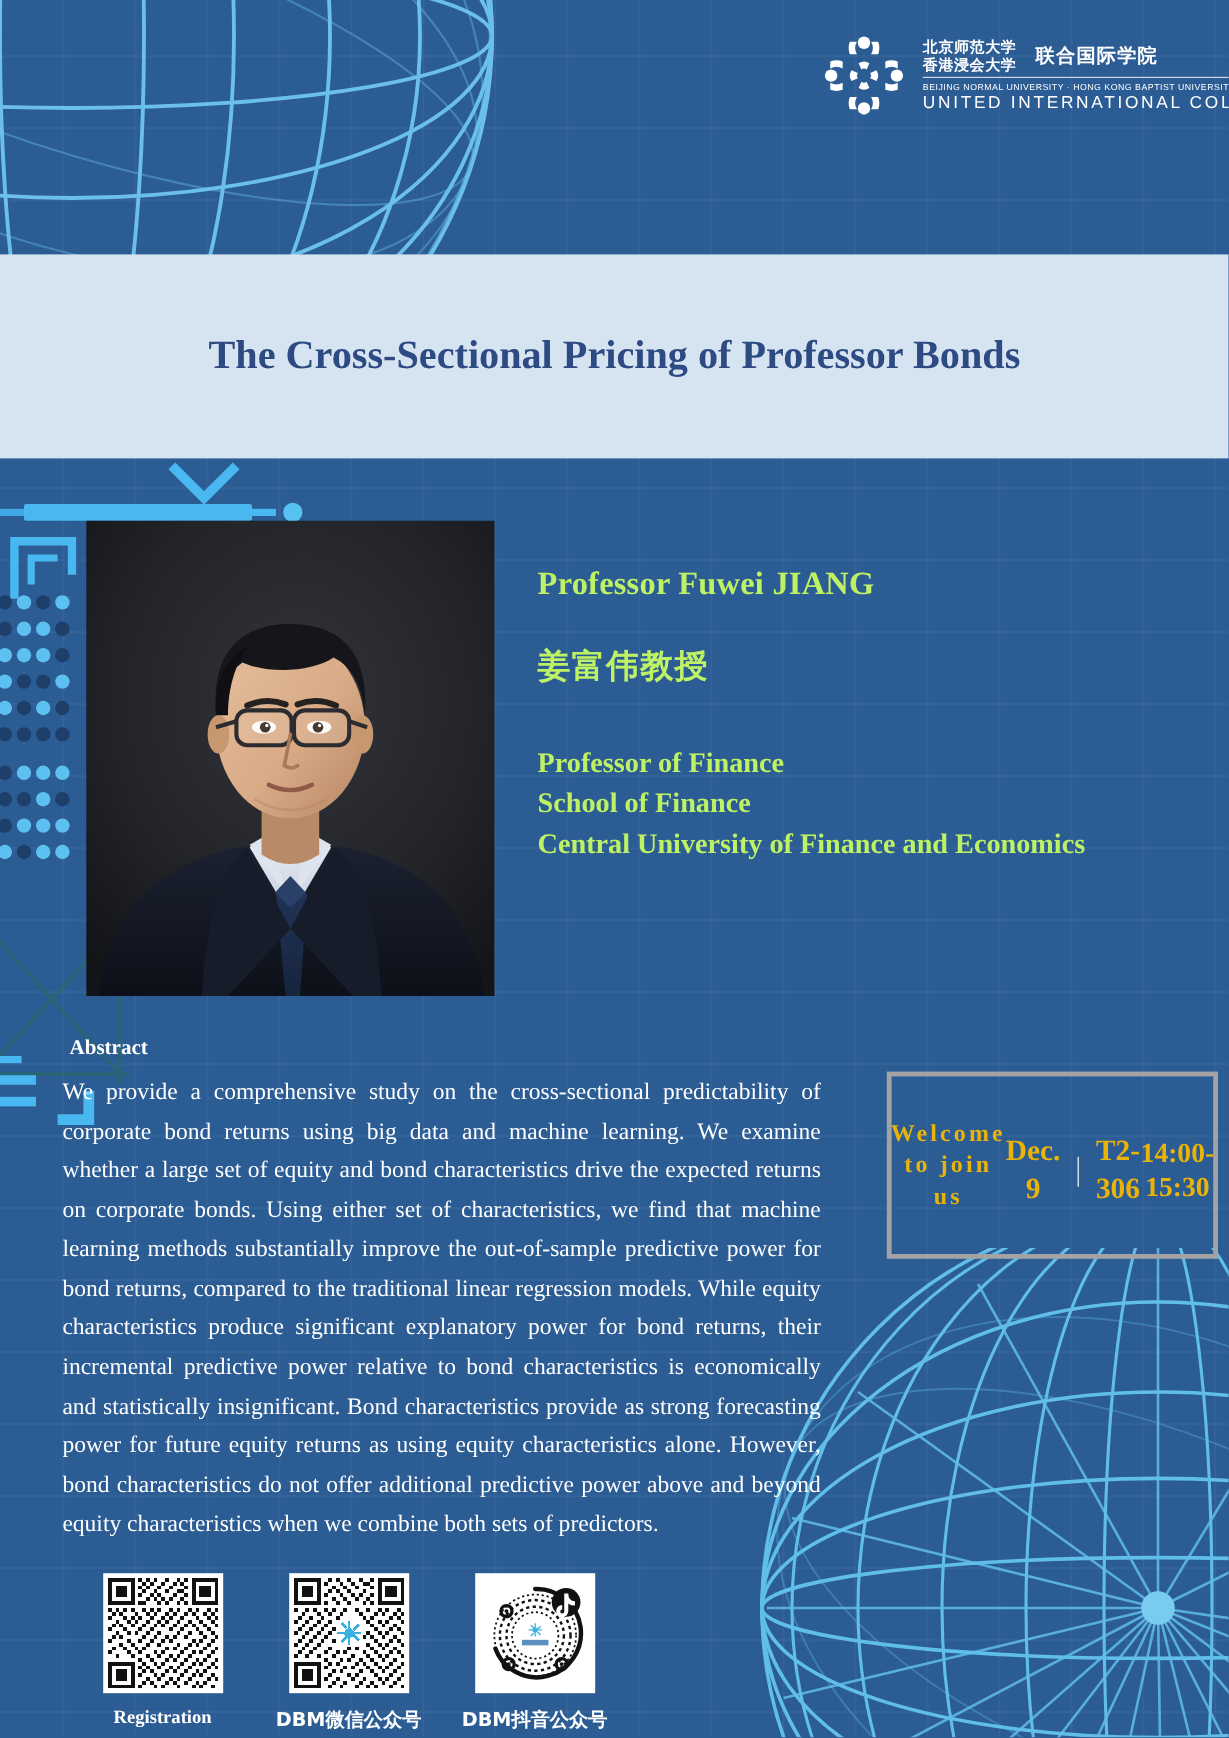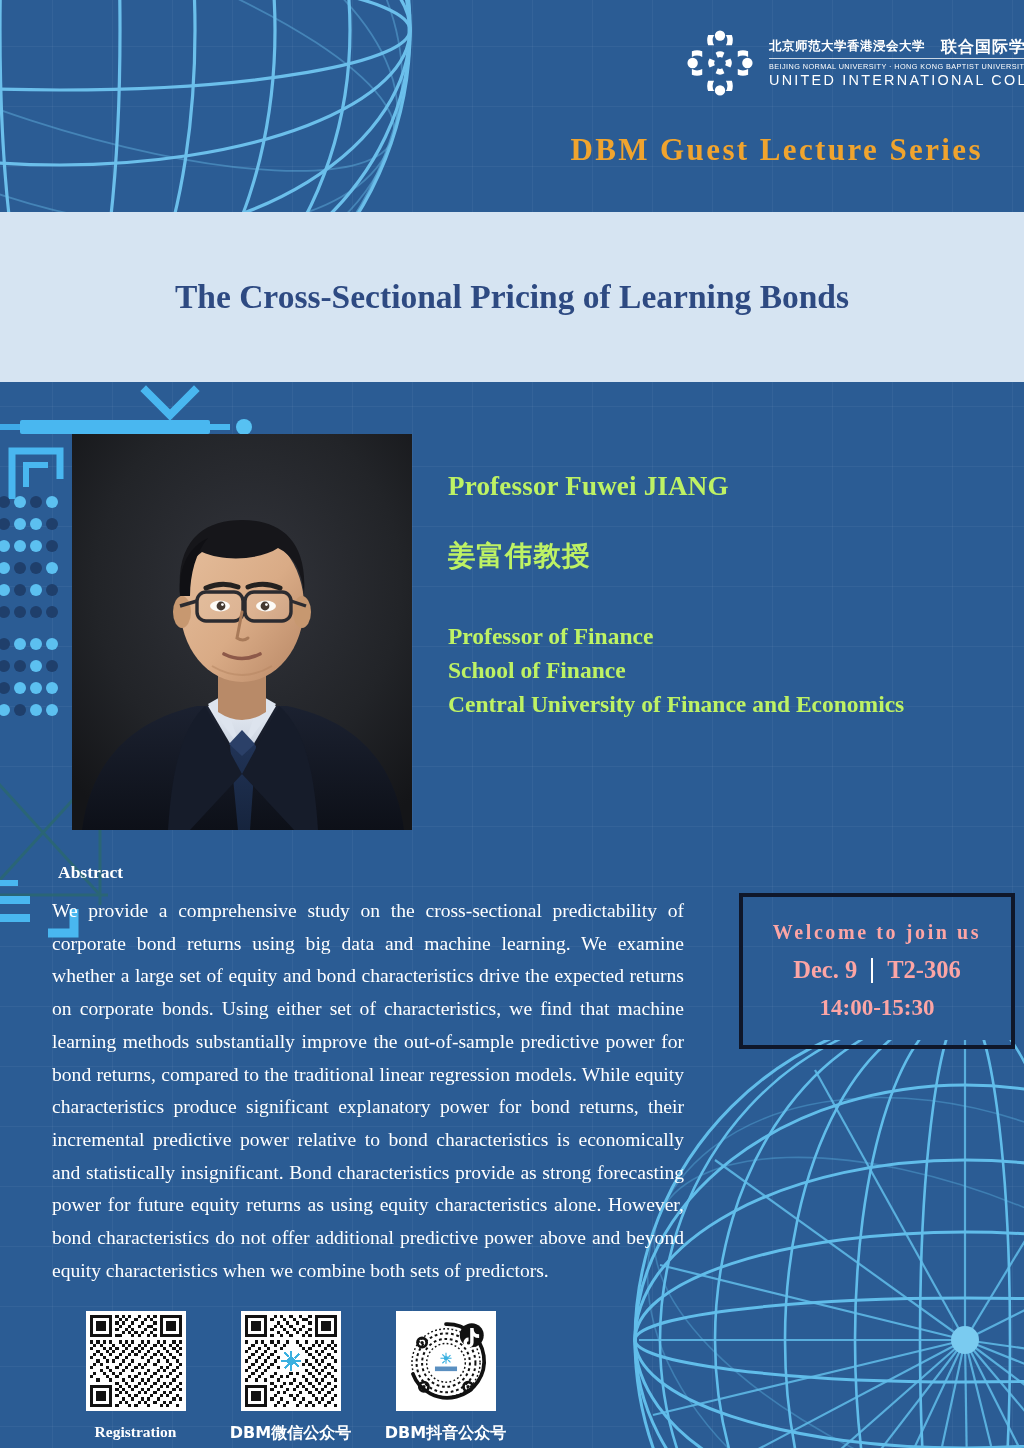--- a/index.html
+++ b/index.html
@@ -23,21 +23,21 @@
 
   
   .globe-tl{position:absolute;left:-300px;top:-330px;width:720px;height:720px;opacity:.95;}
   .globe-br{position:absolute;left:565px;top:1040px;width:640px;height:640px;opacity:.95;}
 
   
   .logo-wrap{position:absolute;left:683px;top:24px;width:310px;height:78px;display:flex;align-items:center;gap:12px;}
   .logo-mark{width:74px;height:74px;flex:none;}
   .logo-text{display:flex;flex-direction:column;justify-content:center;}
   .logo-cn{display:flex;align-items:center;color:#fff;}
-  .logo-cn-small{display:flex;flex-direction:row;font-family:"DejaVu Sans",sans-serif;font-size:12.5px;line-height:1.18;font-weight:700;letter-spacing:.5px;}
+  .logo-cn-small{display:flex;flex-direction:column;font-family:"DejaVu Sans",sans-serif;font-size:12.5px;line-height:1.18;font-weight:700;letter-spacing:.5px;}
   .logo-cn-big{font-family:"DejaVu Sans",sans-serif;font-size:16px;font-weight:700;line-height:1;margin-left:16px;letter-spacing:1px;}
   .logo-rule{height:1px;background:rgba(255,255,255,.75);margin:3px 0 3px;}
   .logo-en1{font-family:"Liberation Sans",sans-serif;color:#fff;font-size:7.3px;letter-spacing:.42px;white-space:nowrap;}
   .logo-en2{font-family:"Liberation Sans",sans-serif;color:#fff;font-size:14.4px;letter-spacing:2.25px;white-space:nowrap;margin-top:1px;}
 
   .series-title{
     position:absolute;right:41px;top:132px;
     color:#f0a42e;font-size:31px;font-weight:700;letter-spacing:2.4px;
     font-family:"Liberation Serif",serif;white-space:nowrap;
   }
@@ -87,22 +87,22 @@
   }
   .abs-body{
     position:absolute;left:52px;top:895px;width:632px;color:#fff;
     font-size:19.6px;line-height:1.67;text-align:justify;
     font-family:"Liberation Serif",serif;
   }
 
   
   .welcome{
     position:absolute;left:739px;top:893px;width:268px;height:148px;
-    border:4px solid #0f172a;display:flex;flex-direction:column;
-    align-items:center;justify-content:center;color:#fca5a5;text-align:center;
+    border:4px solid #a3a3a3;display:flex;flex-direction:row;
+    align-items:center;justify-content:center;color:#eab308;text-align:center;
   }
   .wc-1{font-size:20px;font-weight:700;letter-spacing:2.6px;line-height:1.3;}
   .wc-2{font-size:24.5px;font-weight:700;margin-top:10px;line-height:1.25;display:flex;align-items:center;gap:10px;}
   .wc-sep{display:inline-block;width:2px;height:25px;background:#fff;margin:0 4px;}
   .wc-3{font-size:23px;font-weight:700;margin-top:9px;line-height:1.25;}
 
   
   .qr-row{position:absolute;left:58px;top:1311px;display:flex;gap:0;}
   .qr-item{display:flex;flex-direction:column;align-items:center;width:155px;}
   .qr-box{width:100px;height:100px;background:#fff;padding:4px;box-sizing:border-box;}
@@ -215,24 +215,23 @@
           <span>香港浸会大学</span>
         </div>
         <div class="logo-cn-big">联合国际学院</div>
       </div>
       <div class="logo-rule"></div>
       <div class="logo-en1">BEIJING NORMAL UNIVERSITY · HONG KONG BAPTIST UNIVERSITY</div>
       <div class="logo-en2">UNITED INTERNATIONAL COLLEGE</div>
     </div>
   </div>
 
-  <div class="series-title">DBM Guest Lecture Series</div>
 
   <div class="title-band">
-    <div class="title-line">The Cross-Sectional Pricing of Learning Bonds</div>
+    <div class="title-line">The Cross-Sectional Pricing of Professor Bonds</div>
   </div>
 
   <svg class="deco chev" width="60" height="40" viewBox="0 0 60 40">
     <polyline points="6,6 30,30 54,6" fill="none" stroke="#49b7f0" stroke-width="8" stroke-linecap="square"></polyline>
   </svg>
 
   <div class="deco bar-row">
     <div class="bar-a"></div>
     <div class="bar-b"></div>
     <div class="bar-c"></div>

